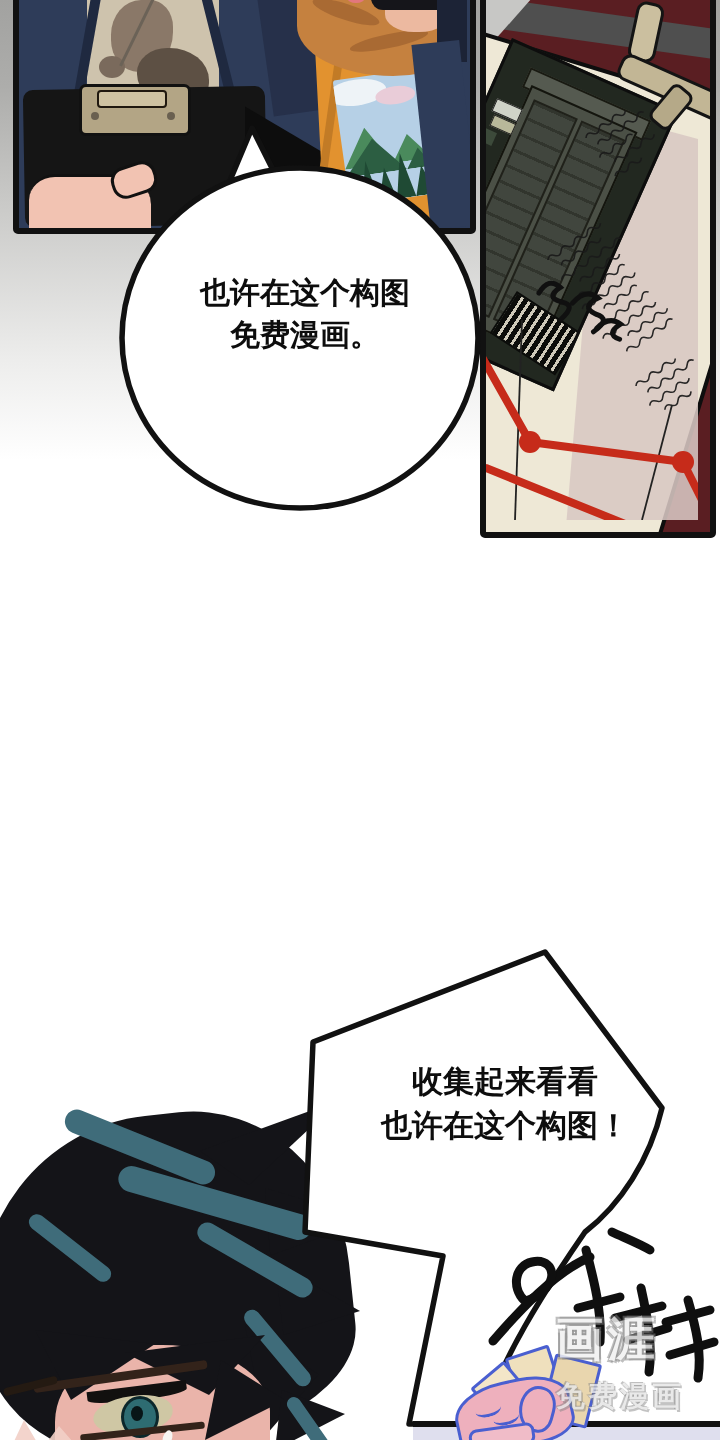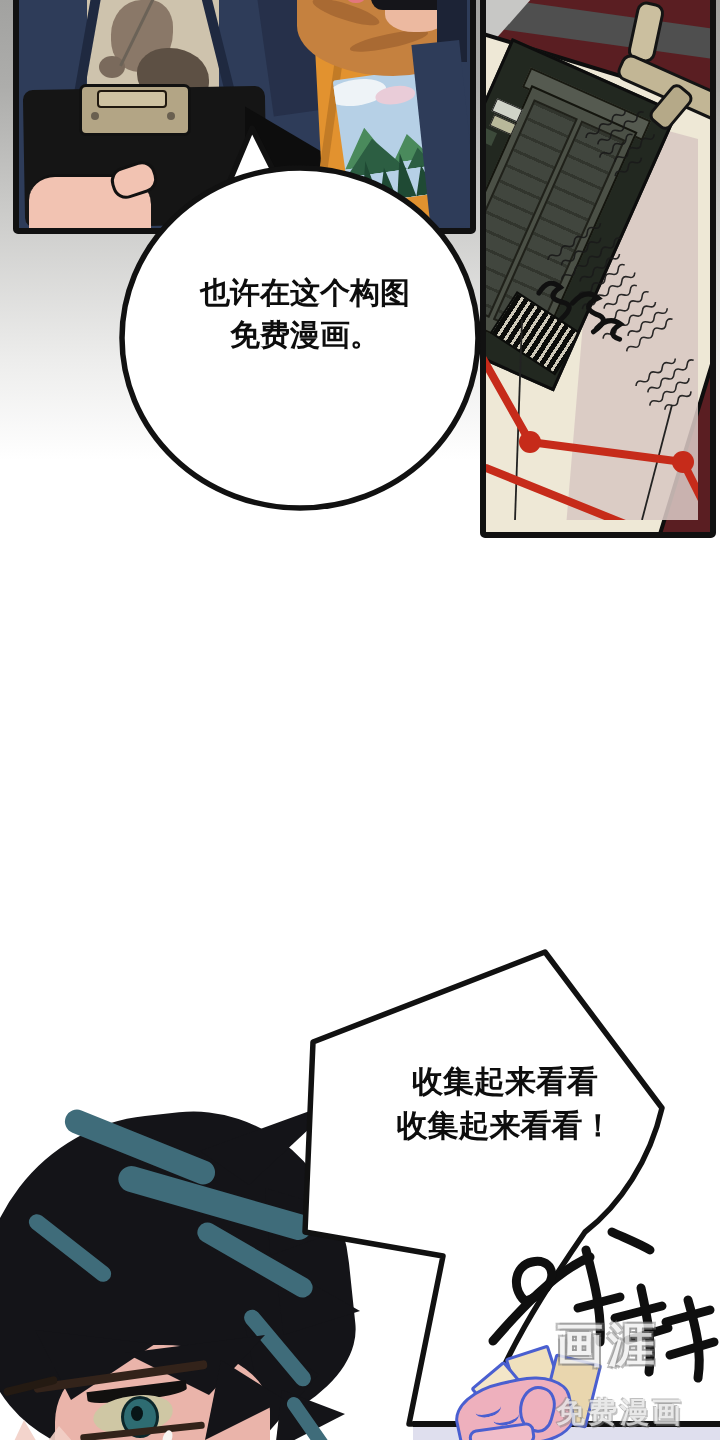--- a/index.html
+++ b/index.html
@@ -174,21 +174,21 @@
     <div class="s" style="left:105px;top:338px;width:125px;height:7px;background:#33231a;border-radius:3px;transform:rotate(-6deg);"></div>
     <div class="s" style="left:188px;top:340px;width:9px;height:16px;background:#f7f5f2;border-radius:50%;transform:rotate(18deg);"></div>
     <div class="s" style="left:35px;top:330px;width:70px;height:30px;background:#f2cfc6;opacity:.9;clip-path:polygon(0 100%,20% 0,45% 100%,70% 20%,100% 100%);"></div>
   </div>
 
   <svg class="s" style="left:290px;top:930px;" width="400" height="510" viewBox="290 930 400 510">
     <path d="M313,1042 L545,952 L662,1108 C650,1160 620,1205 585,1232 C545,1290 500,1360 481,1424 L409,1424 L443,1256 L305,1232 Z" fill="#fff" stroke="#111" stroke-width="5.5" stroke-linejoin="round"></path>
   </svg>
   <div class="btxt" style="left:355px;top:1060px;width:300px;font-size:31px;line-height:44px;">
     <span>收集起来看看</span>
-    <span>收集起来看看！</span>
+    <span>也许在这个构图！</span>
   </div>
 
   <div class="s" style="left:413px;top:1421px;width:307px;height:6px;background:#111;"></div>
   <div class="s" style="left:413px;top:1427px;width:307px;height:13px;background:#dfdfee;"></div>
 
   <svg class="s" style="left:430px;top:1215px;" width="290" height="190" viewBox="430 1215 290 190">
     <g stroke="#0f0f0f" stroke-width="9" fill="none" stroke-linecap="round">
       <path d="M493,1341 C520,1310 555,1272 590,1257"></path>
       <path d="M524,1300 C512,1288 514,1266 532,1262 C550,1258 558,1274 546,1288 C540,1295 532,1299 526,1301"></path>
       <path d="M586,1250 C594,1280 602,1312 600,1342"></path>
@@ -210,18 +210,18 @@
     <div class="s" style="left:28px;top:18px;width:38px;height:50px;background:#f3e6c8;border:3.5px solid #4a5fd0;border-radius:3px;transform:rotate(-40deg);"></div>
     <div class="s" style="left:0;top:30px;width:112px;height:62px;background:#eeb0bd;border:3.5px solid #4a5fd0;border-radius:45% 40% 30% 30%;transform:rotate(-12deg);"></div>
     <div class="s" style="left:64px;top:36px;width:30px;height:40px;background:#eeb0bd;border:3.5px solid #4a5fd0;border-radius:50% 50% 40% 60%;transform:rotate(15deg);"></div>
     <div class="s" style="left:20px;top:52px;width:26px;height:12px;border-bottom:3px solid #4a5fd0;border-radius:50%;transform:rotate(-14deg);"></div>
     <div class="s" style="left:38px;top:60px;width:26px;height:12px;border-bottom:3px solid #4a5fd0;border-radius:50%;transform:rotate(-14deg);"></div>
     <div class="s" style="left:14px;top:76px;width:60px;height:16px;background:#f0bcc8;border:3px solid #4a5fd0;border-radius:8px;transform:rotate(-8deg);"></div>
   </div>
 
   <div class="s" style="left:556px;top:1308px;width:164px;opacity:.85;text-align:left;">
     <div style="font-size:47px;font-weight:900;letter-spacing:5px;color:rgba(250,250,250,.92);
-                text-shadow:0 0 1px rgba(128,128,128,.95),2px 2px 0 rgba(128,128,128,.6),-2px -2px 0 rgba(128,128,128,.6),2px -2px 0 rgba(128,128,128,.6),-2px 2px 0 rgba(128,128,128,.6);margin-top:6px;">画涯</div>
-    <div style="margin-top:16px;font-size:29px;font-weight:700;letter-spacing:3px;color:rgba(238,238,238,.92);
+                text-shadow:0 0 1px rgba(128,128,128,.95),2px 2px 0 rgba(128,128,128,.6),-2px -2px 0 rgba(128,128,128,.6),2px -2px 0 rgba(128,128,128,.6),-2px 2px 0 rgba(128,128,128,.6);">画涯</div>
+    <div style="margin-top:6px;font-size:29px;font-weight:700;letter-spacing:3px;color:rgba(238,238,238,.92);
                 text-shadow:0 0 1px rgba(130,130,130,.9),1.5px 1.5px 0 rgba(130,130,130,.55),-1.5px -1.5px 0 rgba(130,130,130,.55);">免费漫画</div>
   </div>
 
 </div>
 
 </body></html>

